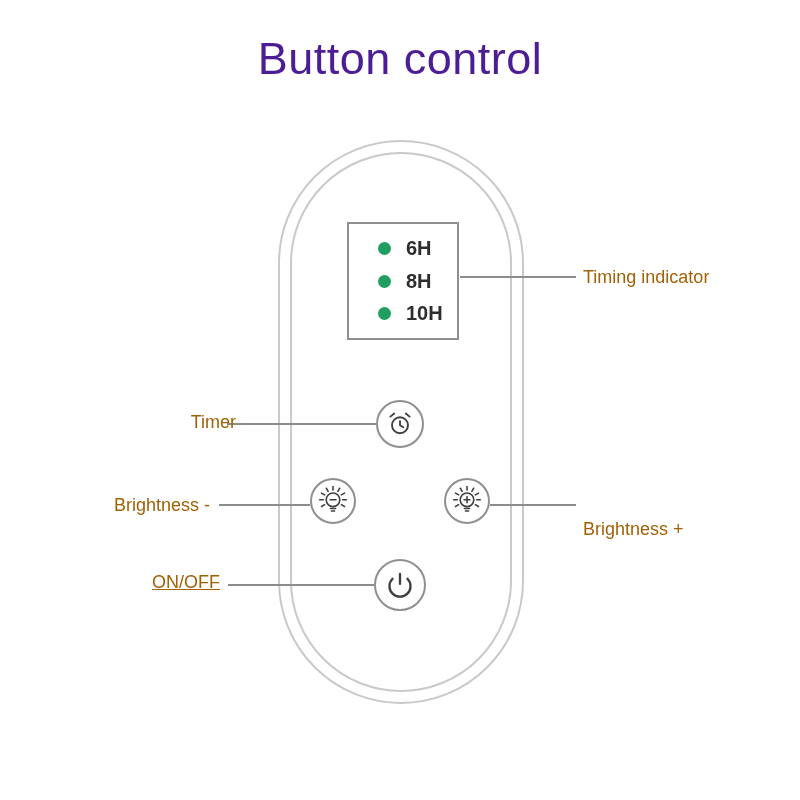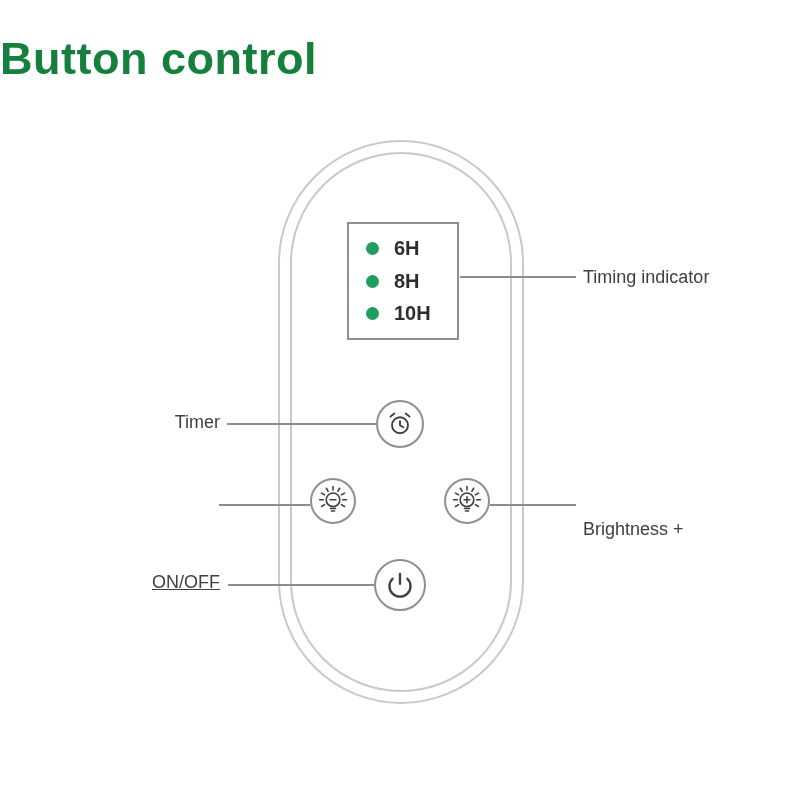--- a/index.html
+++ b/index.html
@@ -8,52 +8,52 @@
     background:#ffffff;
     font-family:"Liberation Sans", sans-serif;
     position:relative;
     overflow:hidden;
   }
   .canvas { position:absolute; inset:0; }
 
   .title {
     position:absolute;
     top:33px; left:0; width:100%;
-    text-align:left;
+    text-align:center;
     font-size:45px;
-    font-weight:700;
-    color:#15803d;
+    font-weight:400;
+    color:#4c1d95;
     letter-spacing:0.5px;
   }
 
   .pill { position:absolute; border:2px solid #c9c9c9; background:transparent; }
   .pill.outer { left:278px; top:140px; width:246px; height:564px; border-radius:123px; }
   .pill.inner { left:290px; top:152px; width:222px; height:540px; border-radius:111px; }
 
   .display {
     position:absolute;
     left:347px; top:222px;
     width:112px; height:118px;
     border:2px solid #8f8f8f;
     background:#fff;
     display:flex;
     flex-direction:column;
     justify-content:space-evenly;
-    padding:4px 0;
+    padding:4px 12px;
   }
   .disp-row { display:flex; align-items:center; gap:15px; padding-left:17px; }
   .dot { width:13px; height:13px; border-radius:50%; background:#1f9e5f; flex:0 0 auto; }
   .disp-label { font-size:20px; font-weight:700; color:#2e2e2e; }
 
   .callout { position:absolute; height:0; border-top:2px solid #8c8c8c; }
 
   .label {
     position:absolute;
     font-size:18px;
-    color:#404040;
+    color:#a16207;
     white-space:nowrap;
   }
   .label.right-align { text-align:right; }
 
   .btn {
     position:absolute;
     border-radius:50%;
     border:2px solid #8f8f8f;
     background:#ffffff;
     display:flex;
@@ -92,21 +92,22 @@
     </div>
   </div>
 
   <div class="callout" style="left:460px; top:276px; width:116px;"></div>
   <div class="callout" style="left:227px; top:423px; width:149px;"></div>
   <div class="callout" style="left:219px; top:504px; width:91px;"></div>
   <div class="callout" style="left:490px; top:504px; width:86px;"></div>
   <div class="callout" style="left:228px; top:584px; width:146px;"></div>
 
   <div class="label" style="left:583px; top:267px;">Timing indicator</div>
-  <div class="label right-align" style="left:120px; top:412px; width:100px;">Timer</div>
+  <div class="label right-align" style="left:136px; top:412px; width:100px;">Timer</div>
+  <div class="label right-align" style="left:60px; top:495px; width:150px;">Brightness -</div>
   <div class="label" style="left:583px; top:497px;margin-top:22px;">Brightness +</div>
   <div class="label right-align" style="left:100px; top:572px; width:120px;text-decoration:underline;">ON/OFF</div>
 
   <div class="btn timer">
     <span>
       <svg width="30" height="30" viewBox="0 0 24 24" fill="none" stroke="#3f3f3f" stroke-width="1.5" stroke-linecap="round" stroke-linejoin="round">
         <circle cx="12" cy="13" r="6.4"></circle>
         <path d="M12 9.8 V13 L14.6 14.6"></path>
         <path d="M7.4 3.6 L4.3 6.1"></path>
         <path d="M16.6 3.6 L19.7 6.1"></path>

